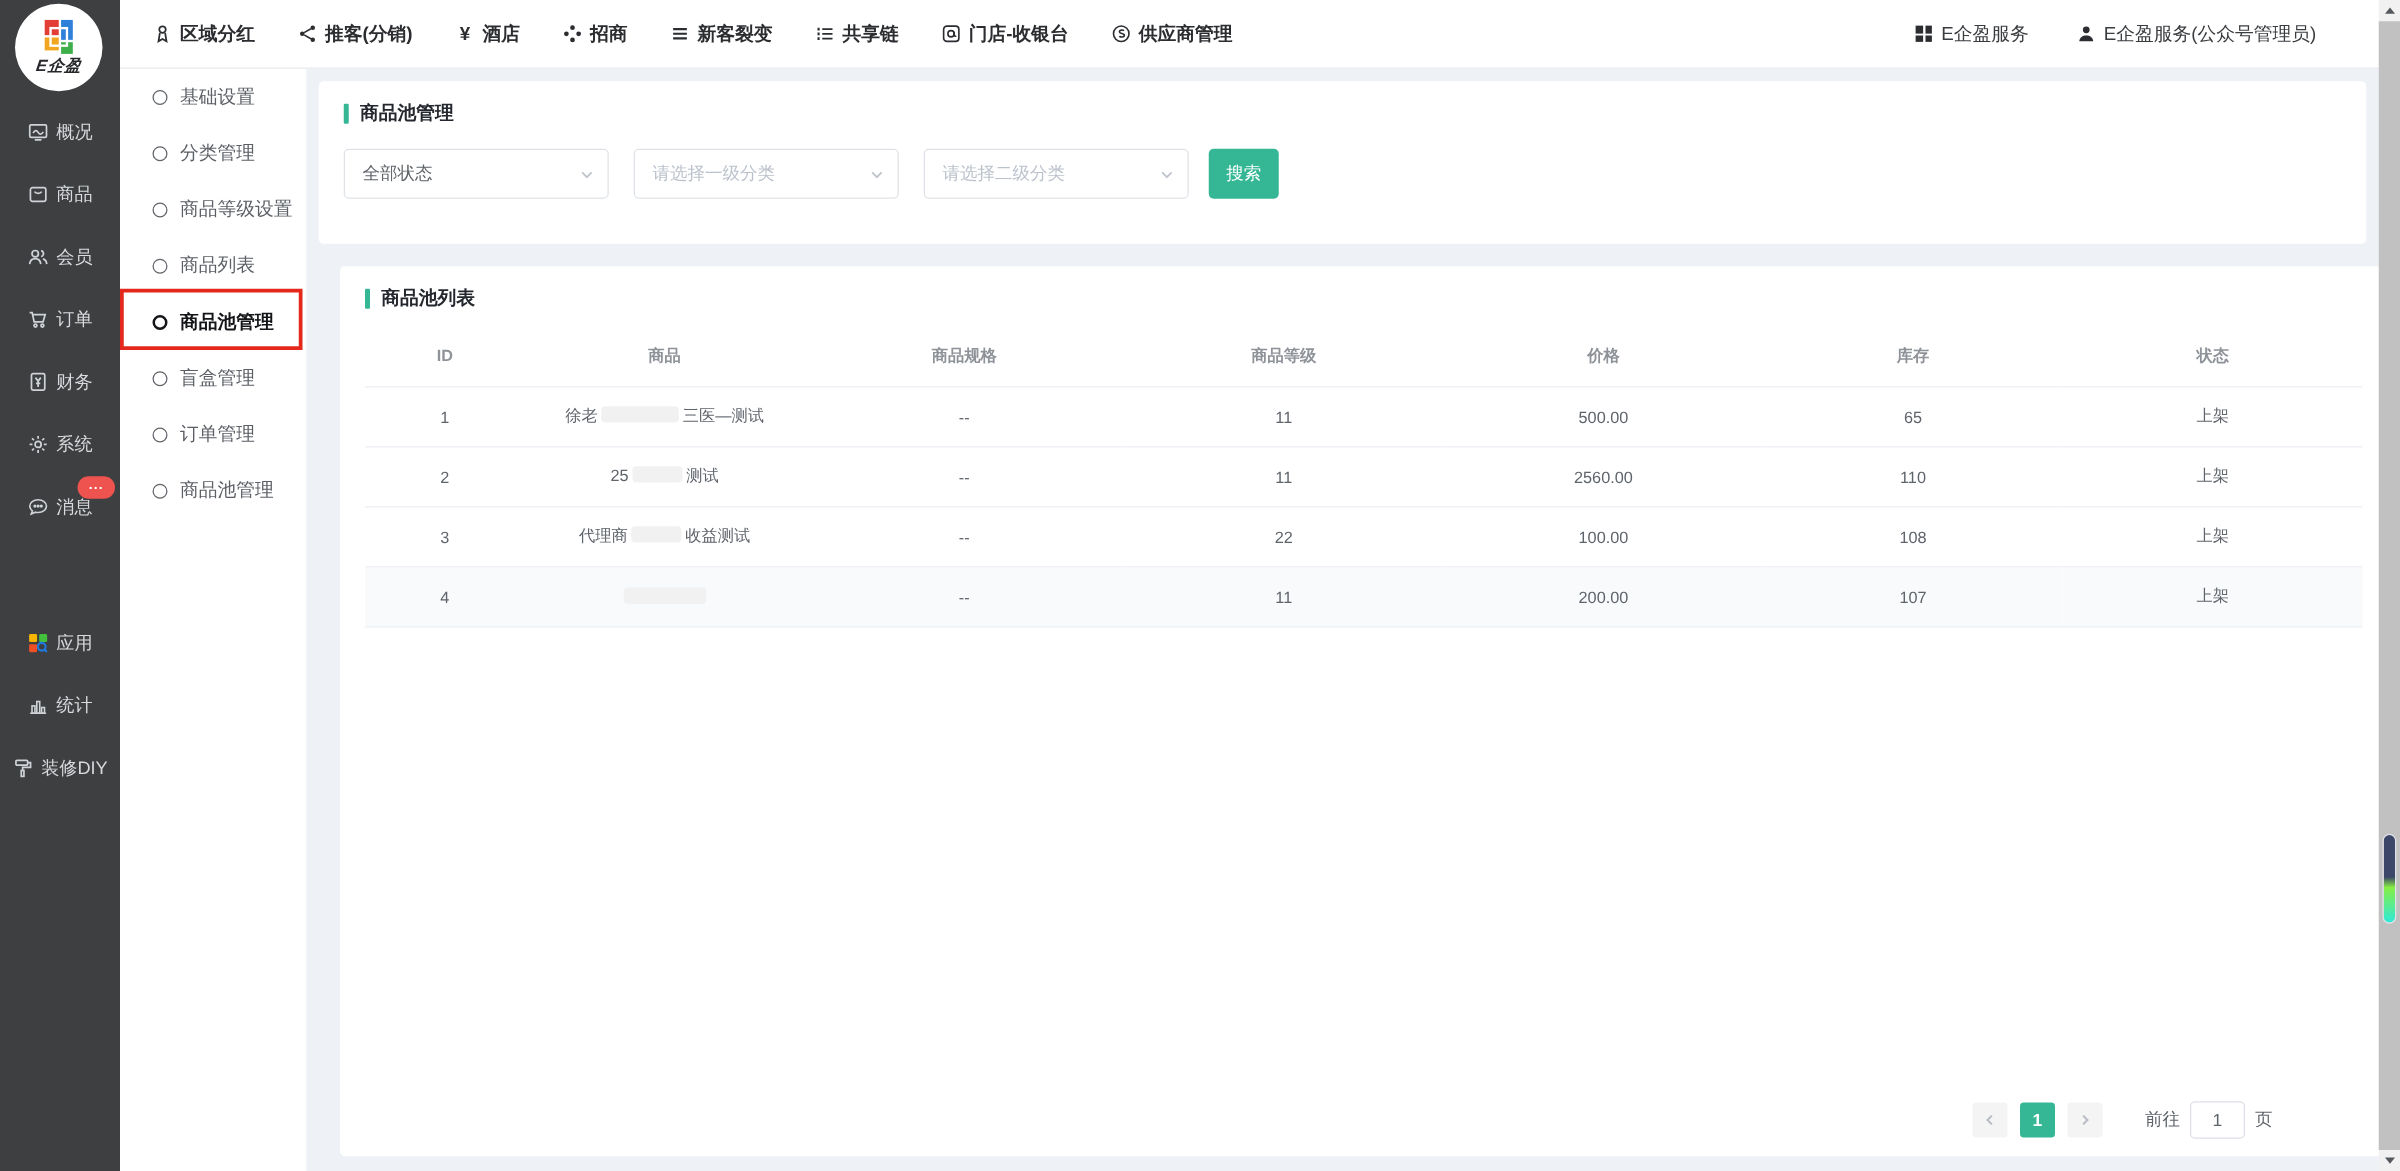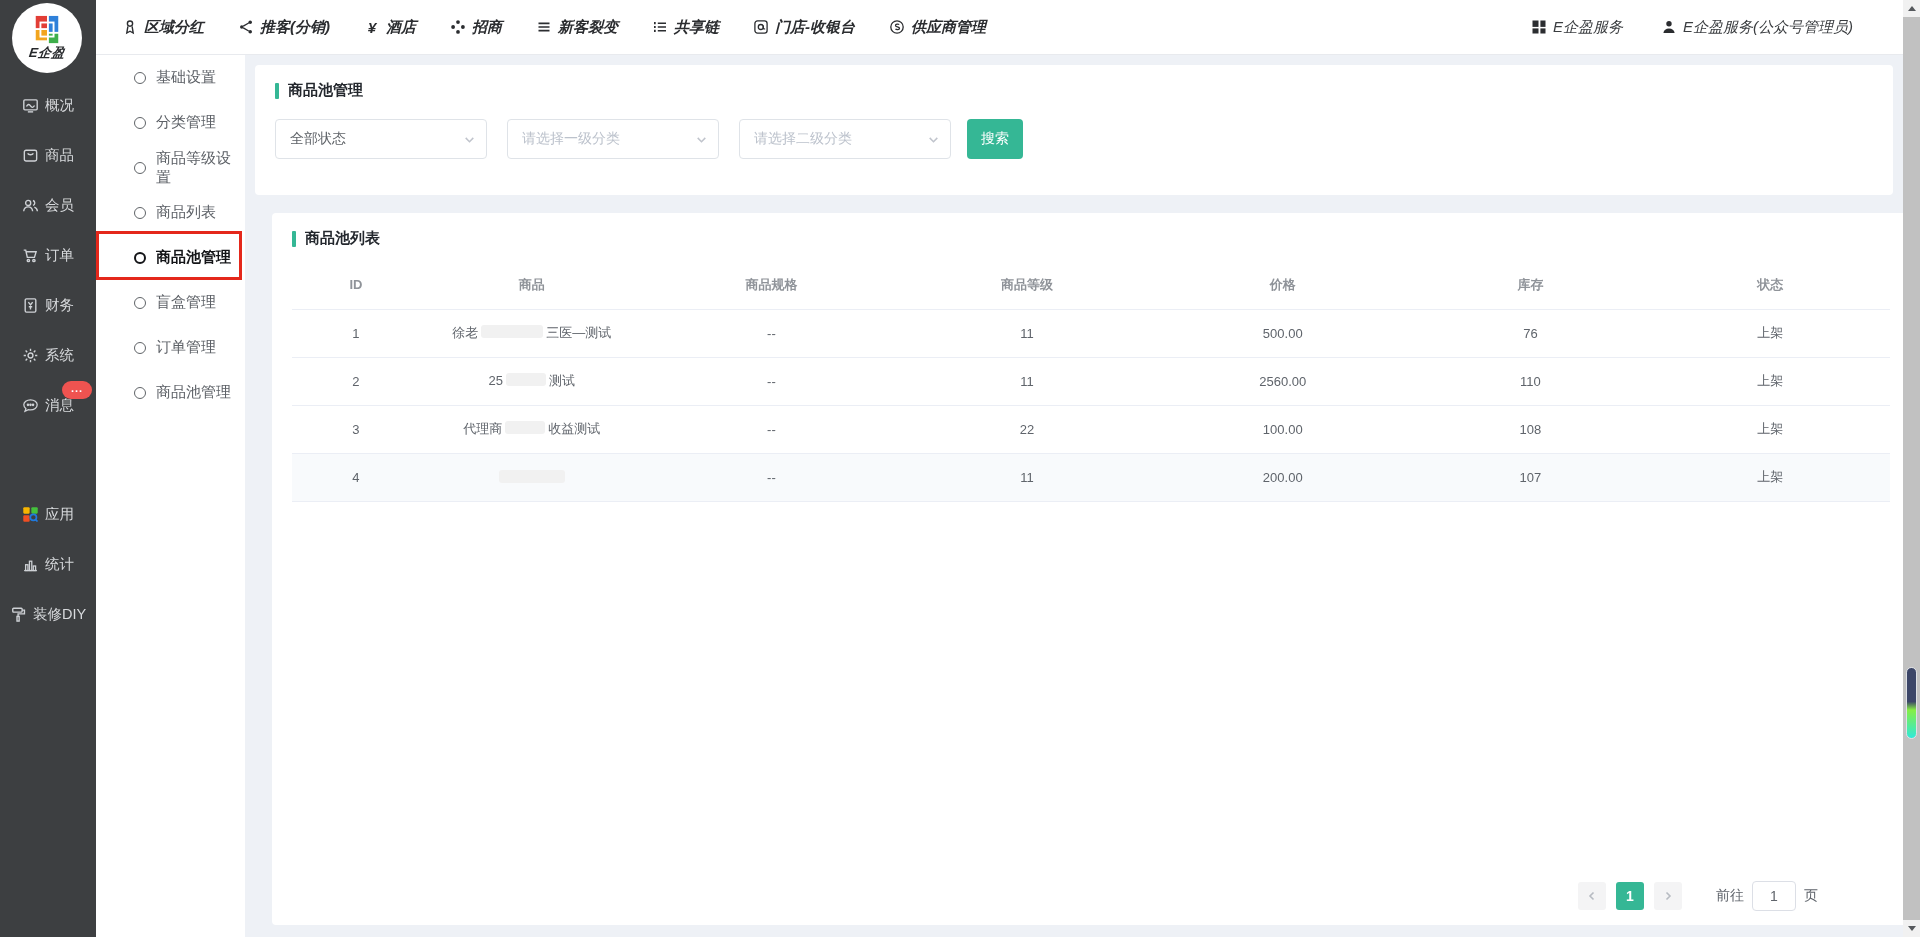--- a/index.html
+++ b/index.html
@@ -9,21 +9,21 @@
     font-family:"Liberation Sans","DejaVu Sans",sans-serif; font-size:14px; color:#5f646b;
   }
   svg { display:block; width:100%; height:100%; }
 
   
   .topbar { position:absolute; left:0; top:0; width:1920px; height:55px; background:#fff;
     border-bottom:1px solid #e8eaee; display:flex; align-items:center;
     padding-left:122px; padding-right:67px; z-index:5; }
   .topnav { display:flex; align-items:center; gap:34px; }
   .topnav-item { display:flex; align-items:center; gap:6px; font-size:15px; font-weight:700;
-    color:#2b2d30; cursor:pointer; white-space:nowrap;font-style:italic; }
+    color:#2b2d30; cursor:pointer; white-space:nowrap; }
   .ticon { width:16px; height:16px; display:inline-flex; align-items:center; justify-content:center; color:#2b2d30; }
   .ticon .g { font-size:15px; font-weight:700; line-height:1; }
   .topbar-right { margin-left:auto; display:flex; align-items:center; gap:38px; }
   .topbar-right .topnav-item { font-weight:400; font-size:15px; color:#3a3d40; }
 
   
   .sidebar { position:absolute; left:0; top:0; width:96px; height:937px; background:#3d3f41; z-index:6; }
   .logo { position:absolute; top:3px; left:12px; width:70px; height:70px; border-radius:50%;
     background:#fff; display:flex; flex-direction:column; align-items:center; justify-content:center;
     cursor:pointer; overflow:hidden; }
@@ -34,21 +34,21 @@
   .side-item { height:50px; display:flex; align-items:center; justify-content:center; gap:6px;
     color:#d8dadd; font-size:14.5px; cursor:pointer; position:relative; }
   .side-item .sicon { width:17px; height:17px; color:#cfd2d6; flex:0 0 auto; }
   .side-item.group-gap { margin-top:59px; }
   .badge { position:absolute; top:1px; right:4px; background:#ef5350; color:#fff; border-radius:9px;
     height:18px; min-width:30px; display:flex; align-items:center; justify-content:center;
     font-size:11px; font-weight:700; letter-spacing:1px; line-height:0; padding-bottom:5px; }
 
   
   .submenu { position:absolute; left:96px; top:55px; width:149px; height:882px; background:#fff; z-index:4; }
-  .sub-item { height:45px; display:flex; align-items:center; padding-left:38px; gap:10px;
+  .sub-item { height:45px; display:flex; align-items:center; padding-left:26px; gap:10px;
     font-size:15px; color:#5c6066; cursor:pointer; }
   .sub-item .ring { width:12px; height:12px; border:1.6px solid #606468; border-radius:50%; flex:0 0 auto; }
   .sub-item.active { font-weight:700; color:#141518; }
   .sub-item.active .ring { border-width:2px; border-color:#141518; }
   .red-box { position:absolute; left:0px; top:176px; width:146px; height:49px;
     border:3px solid #e4281b; pointer-events:none; }
 
   
   .card { position:absolute; background:#fff; border-radius:4px; }
   .card-filters { left:255px; top:65px; width:1638px; height:130px; }
@@ -419,21 +419,21 @@
           <th style="width: 15%;">状态</th>
         </tr>
       </thead>
     <tbody>
         <tr>
           <td>1</td>
           <td><span>徐老</span><span class="redact md"></span><span>三医—测试</span></td>
           <td>--</td>
           <td>11</td>
           <td>500.00</td>
-          <td>76</td>
+          <td>65</td>
           <td>上架</td>
         </tr>
         <tr>
           <td>2</td>
           <td><span>25</span><span class="redact sm"></span><span>测试</span></td>
           <td>--</td>
           <td>11</td>
           <td>2560.00</td>
           <td>110</td>
           <td>上架</td>

